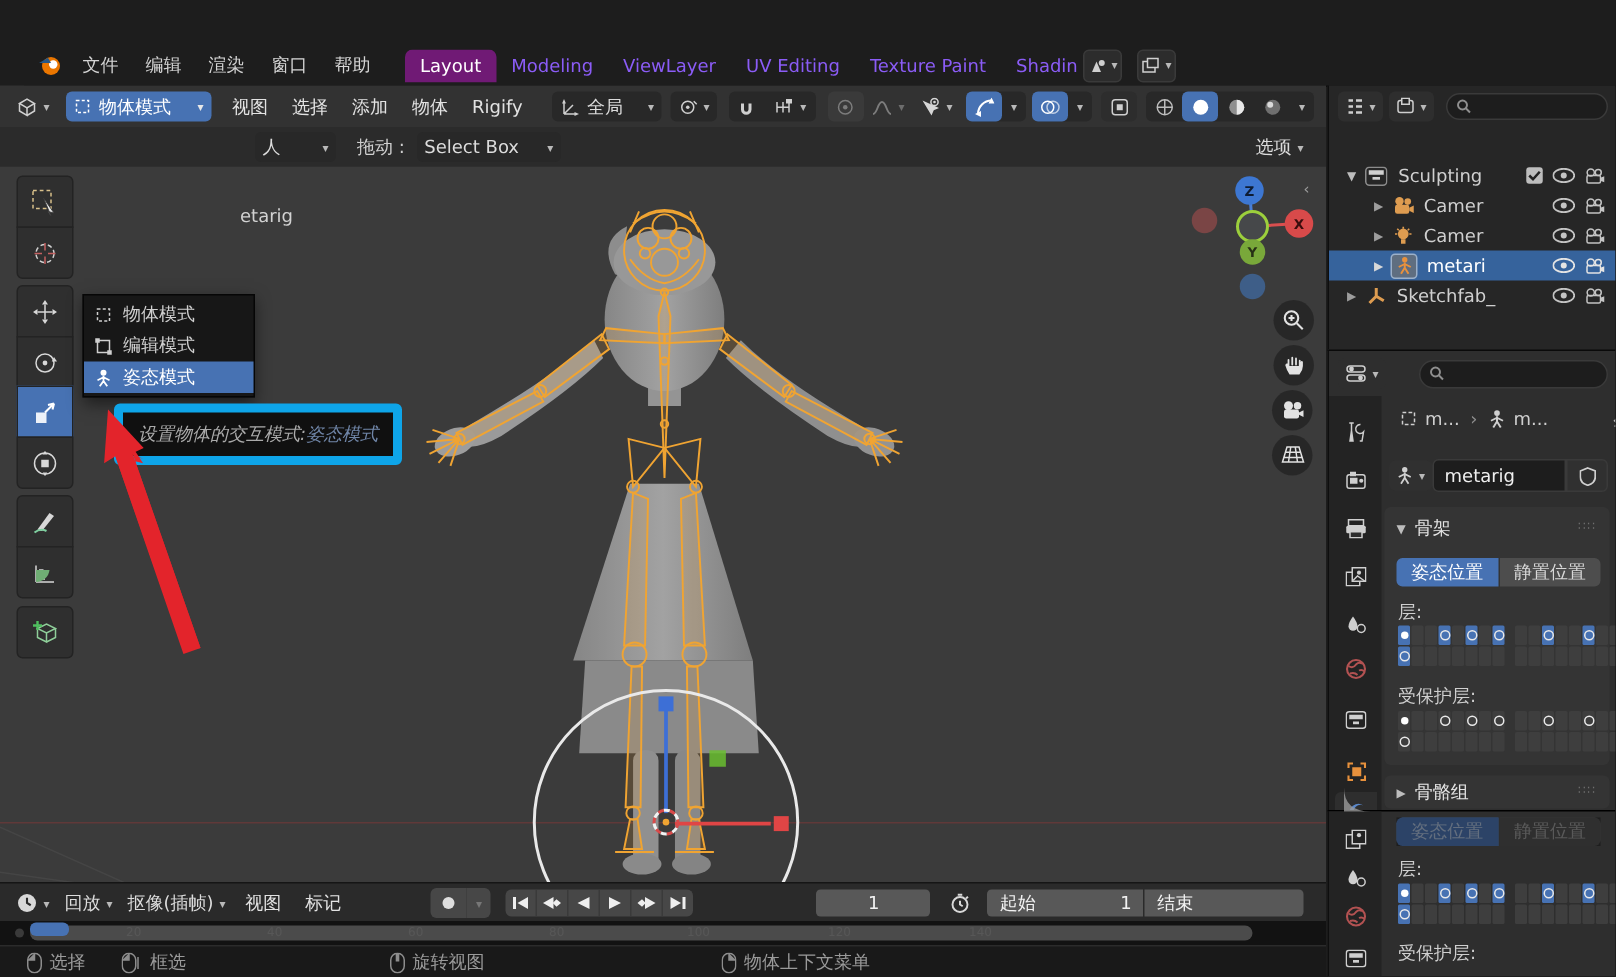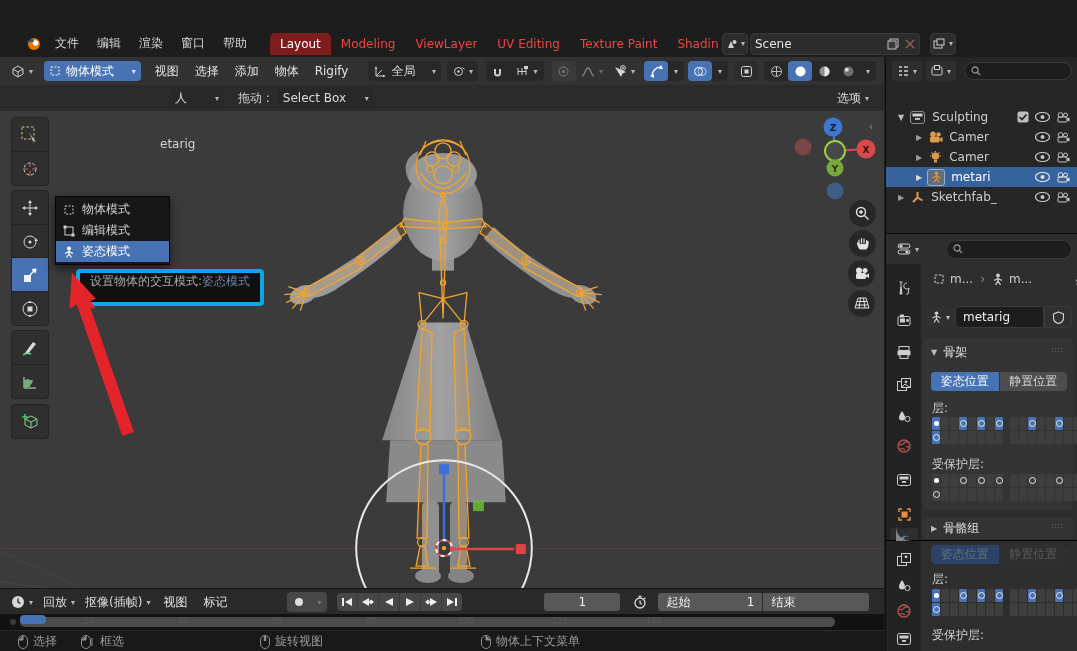--- a/index.html
+++ b/index.html
@@ -7,22 +7,22 @@
        font-family:"DejaVu Sans","Liberation Sans",sans-serif;font-size:12px;color:#d8d8d8;
        -webkit-font-smoothing:antialiased;}
   .abs{position:absolute;}
   .row{display:flex;align-items:center;}
   
   .titlebar{left:0;top:0;width:1077px;height:30px;background:#1b1b1b;border-bottom:1px solid #101010;display:flex;align-items:center;}
   .winbtn{width:44px;height:30px;display:flex;align-items:center;justify-content:center;color:#e8e8e8;}
   
   .topbar{left:16px;top:30px;width:1077px;height:27px;background:#1d1d1d;border-bottom:1px solid #0e0e0e;display:flex;align-items:center;}
   .menu-item{padding:3px 9px;color:#d4d4d4;border-radius:4px;}
-  .ws-tab{padding:4px 10px;color:#ef4444;border-radius:5px 5px 0 0;white-space:nowrap;}
-  .ws-tab.active{background:#7f1d1d;color:#ffffff;}
+  .ws-tab{padding:4px 10px;color:#8b5cf6;border-radius:5px 5px 0 0;white-space:nowrap;}
+  .ws-tab.active{background:#701a75;color:#ffffff;}
   .idfield{height:20px;background:#2c2c2c;border:1px solid #3a3a3a;border-radius:4px;display:flex;align-items:center;}
   
   .vh1{left:0;top:57px;width:884px;height:28px;background:#323232;border-bottom:1px solid #262626;display:flex;align-items:center;}
   .vh2{left:0;top:85px;width:884px;height:26px;background:#2b2b2b;border-bottom:1px solid #1f1f1f;display:flex;align-items:center;}
   .vmenu{padding:3px 8px;color:#e2e2e2;border-radius:4px;white-space:nowrap;}
   .hbtn{height:20px;background:#282828;border-radius:4px;display:flex;align-items:center;padding:0 5px;color:#dcdcdc;white-space:nowrap;}
   .hbtn.blue{background:#4772b3;color:#fff;}
   .chev{font-size:8px;color:#b9b9b9;margin-left:4px;}
   .seg{height:20px;display:flex;align-items:center;background:#282828;border-radius:4px;}
   .segbtn{width:24px;height:20px;display:flex;align-items:center;justify-content:center;border-radius:4px;}
@@ -30,21 +30,21 @@
   
   .viewport{left:0;top:111px;width:884px;height:477px;background:#3b3b3b;overflow:hidden;}
   .toolbtn{position:absolute;left:11px;width:36px;height:33px;background:#2f2f2f;border:1px solid #232323;display:flex;align-items:center;justify-content:center;}
   .toolbtn.on{background:#4772b3;}
   .navbtn{position:absolute;width:27px;height:27px;border-radius:50%;background:rgba(36,36,36,.85);display:flex;align-items:center;justify-content:center;}
   
   .ddmenu{left:55px;top:85px;width:113px;background:#171717;border:1px solid #060606;box-shadow:0 4px 10px rgba(0,0,0,.5);padding:2px 0;}
   .dditem{height:21px;display:flex;align-items:center;padding:0 7px;color:#cfcfcf;}
   .dditem.on{background:#4772b3;color:#fff;}
   .dditem svg{margin-right:7px;}
-  .tooltipbox{left:76px;top:158px;height:29px;background:#101010;border:4px solid #0ea5e9;border-radius:4px;display:flex;align-items:flex-start;padding:0 10px;color:#ababab;white-space:nowrap;}
+  .tooltipbox{left:76px;top:158px;height:29px;background:#101010;border:6px solid #0ea5e9;border-radius:4px;display:flex;align-items:center;padding:0 10px;color:#ababab;white-space:nowrap;font-style:italic;}
   
   .tlheader{left:0;top:588px;width:884px;height:26px;background:#2a2a2a;border-top:1px solid #151515;display:flex;align-items:center;}
   .tlstrip{left:0;top:614px;width:884px;height:16px;background:#121212;}
   .pbgroup{display:flex;background:#474747;border-radius:4px;overflow:hidden;}
   .pbbtn{width:20px;height:18px;display:flex;align-items:center;justify-content:center;border-right:1px solid #3a3a3a;}
   .numfield{height:18px;background:#585858;border-radius:3px;color:#f2f2f2;display:flex;align-items:center;justify-content:center;}
   
   .statusbar{left:0;top:630px;width:884px;height:21px;background:#191919;border-top:1px solid #2b2b2b;display:flex;align-items:center;color:#9a9a9a;}
   .st-item{display:flex;align-items:center;margin-right:8px;}
   
@@ -98,30 +98,20 @@
       <span class="ws-tab">Shading</span>
 
     </div>
     <div class="idfield" style="width:24px;justify-content:center;margin-left:4px">
       <svg width="12" height="12">
           <path d="M3 10 L6 3 L9 10 Z" fill="#cfcfcf"></path>
           <circle cx="9.5" cy="4" r="2" fill="#cfcfcf"></circle>
         </svg>
         <span class="chev">▾</span>
     </div>
-    <div class="idfield" style="width:160px;margin-left:2px;padding:0 4px">
-      <span style="flex:1;color:#e6e6e6">Scene</span>
-      <svg width="12" height="12">
-          <rect x="3" y="1" width="8" height="8" fill="none" stroke="#bdbdbd"></rect>
-          <rect x="1" y="3" width="8" height="8" fill="#3a3a3a" stroke="#bdbdbd"></rect>
-        </svg>
-      <svg width="10" height="10" style="margin-left:6px">
-          <path d="M1 1 L9 9 M9 1 L1 9" stroke="#9a6060" stroke-width="1.3"></path>
-        </svg>
-    </div>
     <div class="idfield" style="width:24px;justify-content:center;margin-left:10px">
       <svg width="12" height="12">
           <rect x="1" y="3" width="8" height="7" fill="none" stroke="#cfcfcf"></rect>
           <rect x="4" y="1" width="7" height="6" fill="#2c2c2c" stroke="#cfcfcf"></rect>
         </svg>
         <span class="chev">▾</span>
     </div>
   </div>
 
   <div class="abs vh1">

